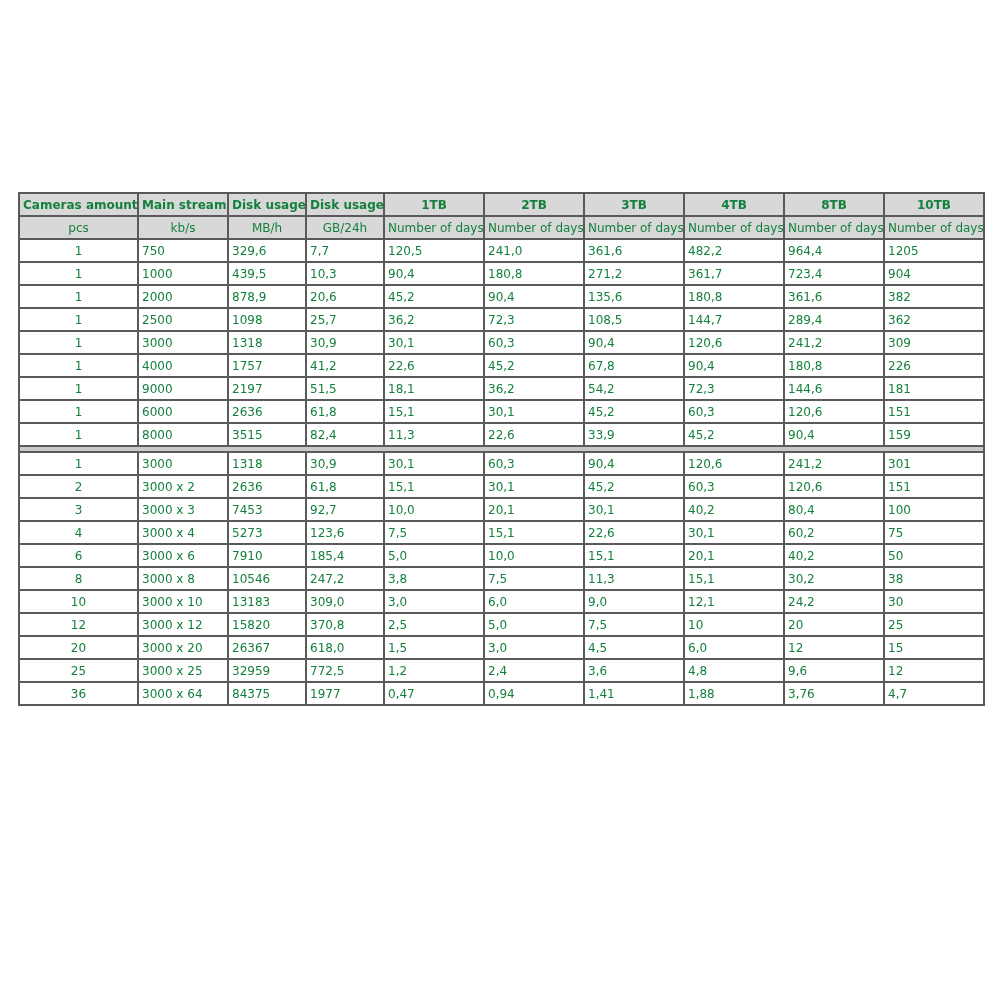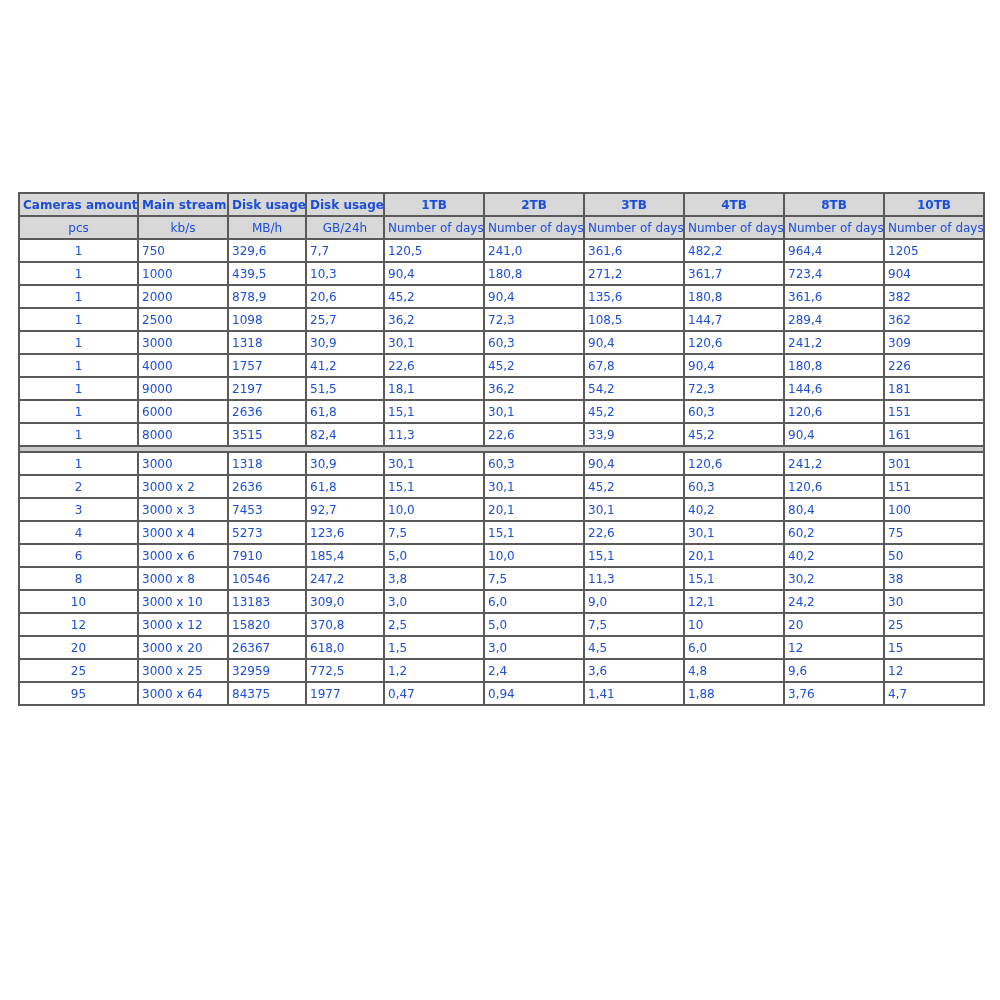--- a/index.html
+++ b/index.html
@@ -20,21 +20,21 @@
   table.storage {
     position: absolute;
     left: 18px;
     top: 192px;
     width: 965px;
     border-collapse: separate;
     border-spacing: 0;
     border: 1px solid #5a5a5a;
     table-layout: fixed;
     font-size: 12px;
-    color: #1d4ed8;
+    color: #15803d;
   }
   table.storage th, table.storage td {
     border: 1px solid #5a5a5a;
     overflow: hidden;
     white-space: nowrap;
     vertical-align: middle;
     height: 21px;
     padding: 0 3px;
   }
   table.storage thead th {
@@ -209,21 +209,21 @@
         <tr>
           <td class="center">1</td>
           <td>8000</td>
           <td>3515</td>
           <td>82,4</td>
           <td>11,3</td>
           <td>22,6</td>
           <td>33,9</td>
           <td>45,2</td>
           <td>90,4</td>
-          <td>161</td>
+          <td>159</td>
         </tr>
         <tr class="separator">
           <td colspan="10"></td>
         </tr>
         <tr>
           <td class="center">1</td>
           <td>3000</td>
           <td>1318</td>
           <td>30,9</td>
           <td>30,1</td>
@@ -335,21 +335,21 @@
           <td>32959</td>
           <td>772,5</td>
           <td>1,2</td>
           <td>2,4</td>
           <td>3,6</td>
           <td>4,8</td>
           <td>9,6</td>
           <td>12</td>
         </tr>
         <tr>
-          <td class="center">95</td>
+          <td class="center">36</td>
           <td>3000 x 64</td>
           <td>84375</td>
           <td>1977</td>
           <td>0,47</td>
           <td>0,94</td>
           <td>1,41</td>
           <td>1,88</td>
           <td>3,76</td>
           <td>4,7</td>
         </tr>

